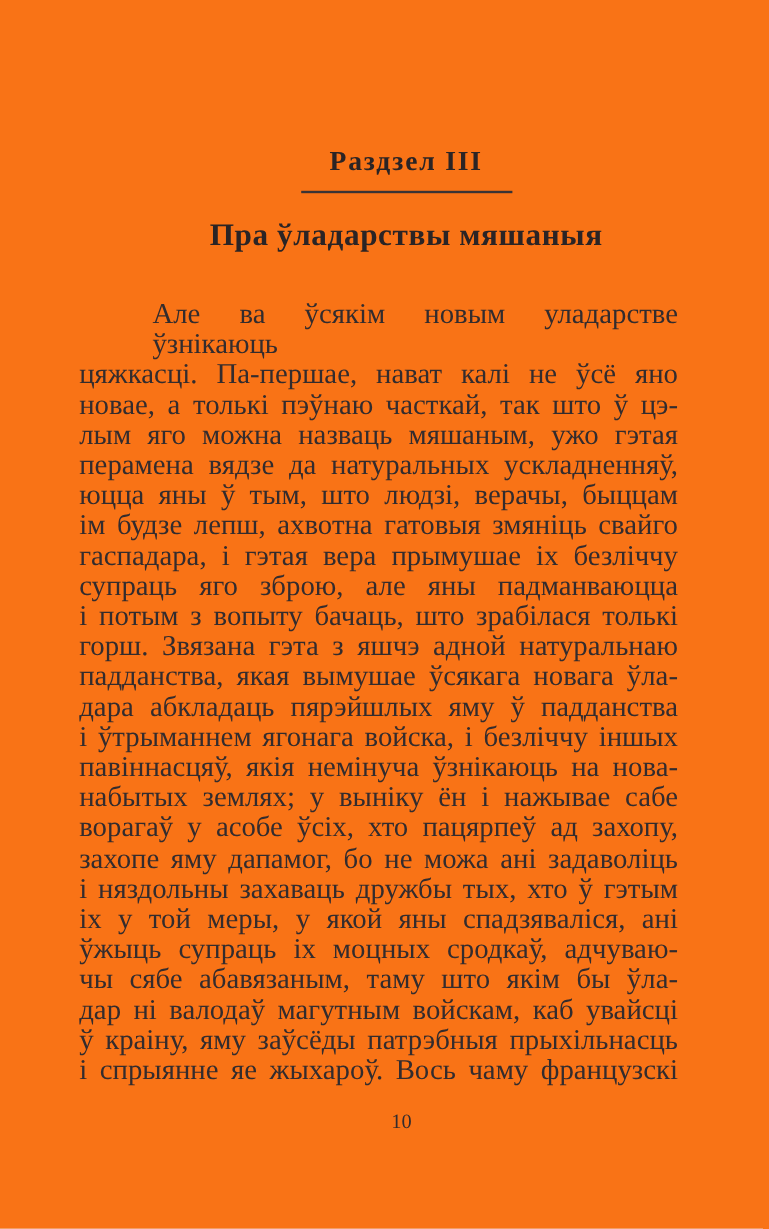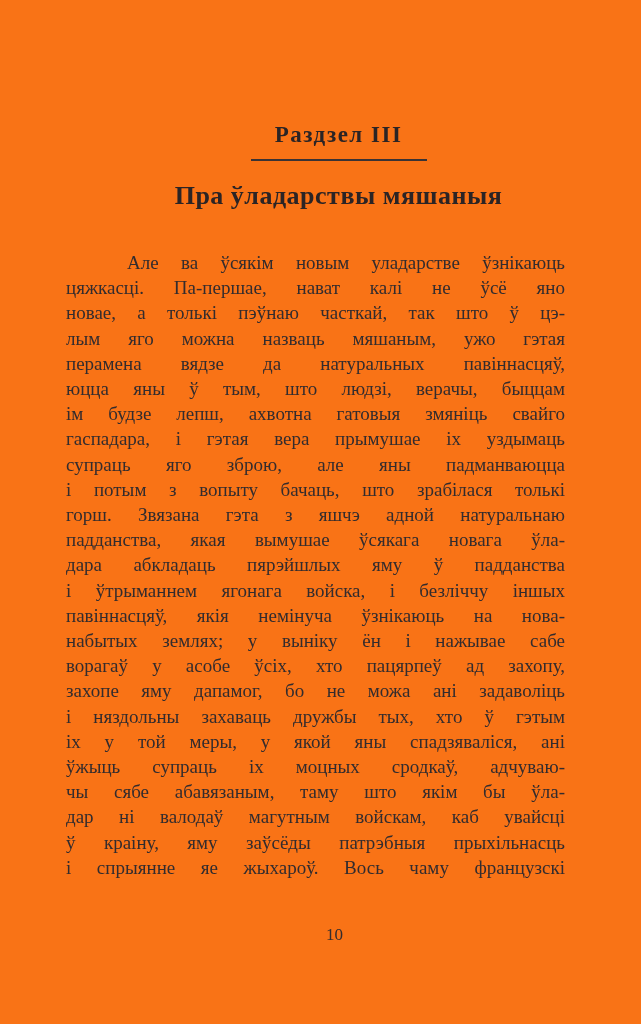--- a/index.html
+++ b/index.html
@@ -47,21 +47,21 @@
     font-size: 26px;
     font-weight: 700;
     letter-spacing: 0.5px;
     color: #2b2425;
   }
   .body-text {
     position: absolute;
     top: 250px;
     left: 66px;
     width: 499px;
-    font-size: 19px;
+    font-size: 24px;
   }
   .text-line {
     line-height: 25.2px;
     white-space: normal;
     text-align: justify;
     text-align-last: justify;
     text-justify: inter-word;
   }
   .text-line:first-child {
     padding-left: 61px;
@@ -86,24 +86,24 @@
 
   <div class="chapter-rule"></div>
 
   <div class="chapter-title">Пра ўладарствы мяшаныя</div>
 
   <div class="body-text">
     <div class="text-line">Але ва ўсякім новым уладарстве ўзнікаюць</div>
     <div class="text-line">цяжкасці. Па-першае, нават калі не ўсё яно</div>
     <div class="text-line">новае, а толькі пэўнаю часткай, так што ў цэ-</div>
     <div class="text-line">лым яго можна назваць мяшаным, ужо гэтая</div>
-    <div class="text-line">перамена вядзе да натуральных павіннасцяў,</div>
+    <div class="text-line">перамена вядзе да натуральных ускладненняў,</div>
     <div class="text-line">юцца яны ў тым, што людзі, верачы, быццам</div>
     <div class="text-line">ім будзе лепш, ахвотна гатовыя змяніць свайго</div>
-    <div class="text-line">гаспадара, і гэтая вера прымушае іх уздымаць</div>
+    <div class="text-line">гаспадара, і гэтая вера прымушае іх безліччу</div>
     <div class="text-line">супраць яго зброю, але яны падманваюцца</div>
     <div class="text-line">і потым з вопыту бачаць, што зрабілася толькі</div>
     <div class="text-line">горш. Звязана гэта з яшчэ адной натуральнаю</div>
     <div class="text-line">падданства, якая вымушае ўсякага новага ўла-</div>
     <div class="text-line">дара абкладаць пярэйшлых яму ў падданства</div>
     <div class="text-line">і ўтрыманнем ягонага войска, і безліччу іншых</div>
     <div class="text-line">павіннасцяў, якія немінуча ўзнікаюць на нова-</div>
     <div class="text-line">набытых землях; у выніку ён і нажывае сабе</div>
     <div class="text-line">ворагаў у асобе ўсіх, хто пацярпеў ад захопу,</div>
     <div class="text-line">захопе яму дапамог, бо не можа ані задаволіць</div>

